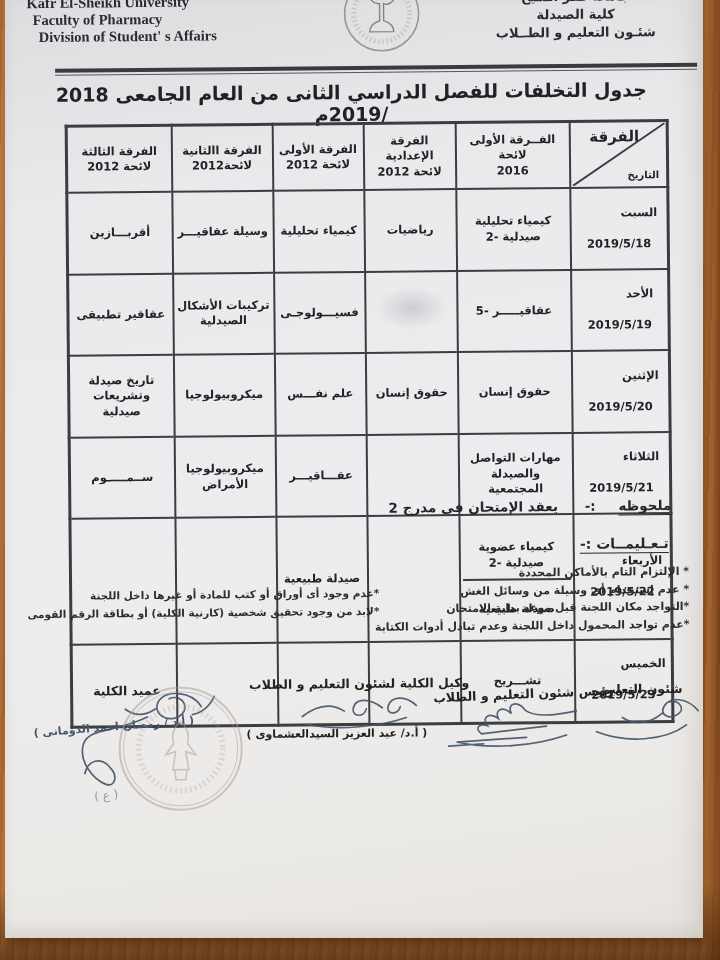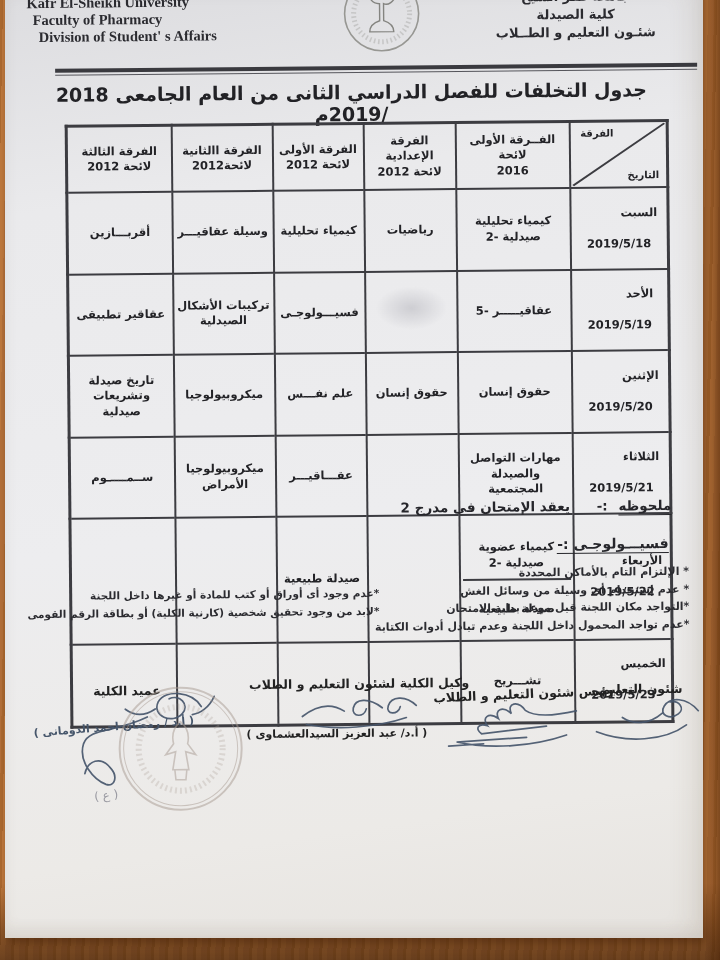--- a/index.html
+++ b/index.html
@@ -35,32 +35,32 @@
     font-size:19px;font-weight:800;color:#222226;letter-spacing:-0.2px;}
 
   
   table.tbl{position:absolute;left:62px;top:136px;border-collapse:collapse;table-layout:fixed;
     direction:rtl;border:3px solid var(--border,#38383d);}
   table.tbl td{border:2px solid var(--border,#3c3c41);text-align:center;vertical-align:middle;
     font-size:11.5px;font-weight:700;line-height:1.35;color:#232327;white-space:pre-line;padding:1px 2px;}
   td.hd{font-size:12px;font-weight:800;line-height:1.55;}
   td.corner{position:relative;padding:0;}
   .corner svg{position:absolute;inset:0;width:100%;height:100%;}
-  .corner .c-top{position:absolute;top:4px;left:10px;font-size:10px;font-weight:800;text-align:right;}
+  .corner .c-top{position:absolute;top:4px;left:19px;font-size:15px;font-weight:800;text-align:right;}
   .corner .c-bottom{position:absolute;bottom:5px;right:7px;font-size:10px;font-weight:800;}
   .day{display:block;font-weight:800;margin-left:40px;}
   .date{display:block;direction:ltr;unicode-bidi:embed;font-weight:800;text-align:center;}
   td.splitcell{padding:0;}
   .split-top{height:46px;border-bottom:2px solid var(--border,#3c3c41);display:flex;align-items:center;justify-content:center;white-space:pre-line;}
   .split-bottom{height:27px;display:flex;align-items:center;justify-content:center;}
   .smudge{background:radial-gradient(ellipse 55% 38% at 50% 45%, rgba(150,150,160,.35), rgba(150,150,160,0) 72%);}
 
   
   .note{position:absolute;right:33px;top:514px;direction:rtl;font-size:13.5px;font-weight:800;color:#26262b;}
-  .note .ulabel{border-bottom:1.6px solid #26262b;padding-bottom:1px;margin-left:6px;}
+  .note .ulabel{border-bottom:1.6px solid #26262b;padding-bottom:1px;margin-left:18px;}
   .note .dash{margin-left:22px;}
   .instr-label{position:absolute;right:36px;top:552px;direction:rtl;font-size:14px;font-weight:800;
     border-bottom:1.6px solid #26262b;padding-bottom:1px;color:#26262b;}
   .instr-right{position:absolute;right:16px;top:580px;direction:rtl;text-align:right;
     font-size:11px;font-weight:700;line-height:17.5px;color:#2c2c31;}
   .instr-left{position:absolute;right:326px;top:598px;direction:rtl;text-align:right;
     font-size:10.5px;font-weight:700;line-height:18px;color:#2c2c31;}
 
   
   .sig-label{position:absolute;direction:rtl;font-weight:800;font-size:12.5px;color:#222;white-space:nowrap;}
@@ -208,21 +208,21 @@
       </tr>
     </tbody>
       </table>
 
     <div class="note">
       <span class="ulabel">ملحوظه</span>
       <span class="dash">:-</span>
       <span>يعقد الإمتحان فى مدرج 2</span>
     </div>
 
-    <div class="instr-label">فسيـــولوجـى :-</div>
+    <div class="instr-label">تـعـليمــات :-</div>
 
     <div class="instr-right">
       <div>* الإلتزام التام بالأماكن المحددة</div>
       <div>* عدم إستخدام أى وسيلة من وسائل الغش</div>
       <div>*التواجد مكان اللجنة قبل موعد بداية الامتحان</div>
       <div>*عدم تواجد المحمول داخل اللجنة وعدم تبادل أدوات الكتابة</div>
     </div>
 
     <div class="instr-left">
       <div>*عدم وجود أى أوراق أو كتب للمادة أو غيرها داخل اللجنة</div>

